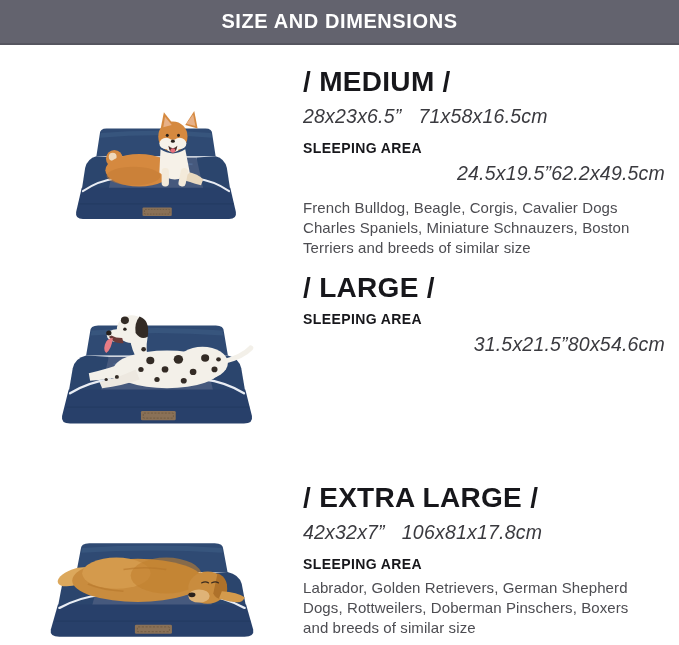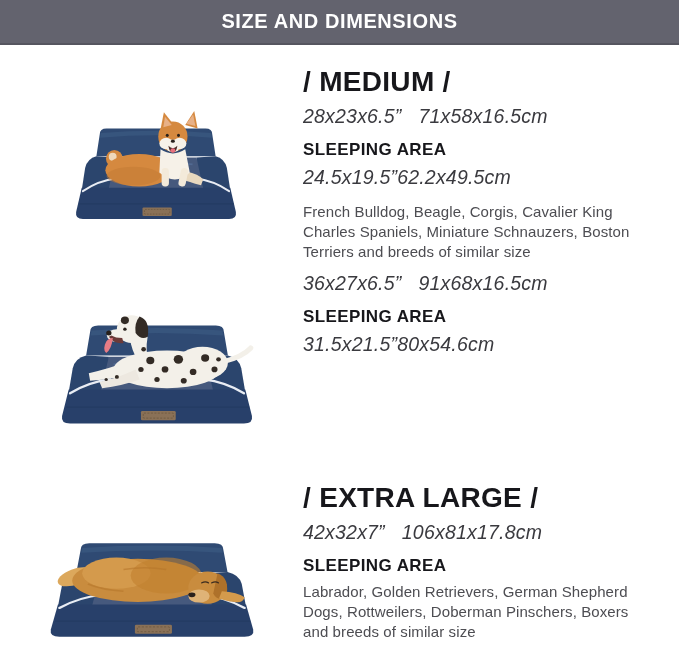--- a/index.html
+++ b/index.html
@@ -33,26 +33,26 @@
   .section-name{
     font-size:28px;font-weight:700;color:var(--heading-color);
     letter-spacing:.3px;margin-bottom:7px;
   }
   .dims{
     font-size:19.5px;font-style:italic;color:var(--dims-color);
     letter-spacing:.2px;margin-bottom:12px;
   }
   .dims .cm{margin-left:17px;}
   .sleep-label{
-    font-size:17px;font-weight:700;color:var(--heading-color);
+    font-size:14px;font-weight:700;color:var(--heading-color);
     letter-spacing:.4px;margin-bottom:6px;
   }
   .sleep-dims{
     font-size:19.5px;font-style:italic;color:var(--dims-color);
-    letter-spacing:.2px;margin-bottom:13px;
+    letter-spacing:.2px;margin-bottom:13px;text-align:right;
   }
   .breeds{
     font-size:15px;color:var(--breeds-color);line-height:1.32;
     width:355px;letter-spacing:.1px;
   }
 </style>
 </head>
 <body>
 
 <div class="page">
@@ -105,21 +105,21 @@
 
   <div class="textblock" style="top:66px">
     <div class="section-name">/ MEDIUM /</div>
     <div class="dims">
       <span>28x23x6.5”</span><span class="cm">71x58x16.5cm</span>
     </div>
     <div class="sleep-label">SLEEPING AREA</div>
     <div class="sleep-dims">
       <span>24.5x19.5”</span><span class="cm">62.2x49.5cm</span>
     </div>
-    <div class="breeds">French Bulldog, Beagle, Corgis, Cavalier King Charles Spaniels, Miniature Schnauzers, Boston Terriers and breeds of similar size</div>
+    <div class="breeds">French Bulldog, Beagle, Corgis, Cavalier Dogs Charles Spaniels, Miniature Schnauzers, Boston Terriers and breeds of similar size</div>
   </div>
 
   <svg class="illus" style="left:50px;top:299px" width="214" height="132" viewBox="0 0 320 210" preserveAspectRatio="none">
     <g>
       <path d="M60 52 Q60 42 72 42 L248 42 Q260 42 260 52 L266 90 L54 90 Z" fill="#2F4A73"></path>
       <path d="M62 50 Q160 42 258 50 L259 58 Q160 50 61 58 Z" fill="#3A577F" opacity=".8"></path>
       <path d="M54 90 Q38 94 34 110 L28 148 Q27 160 40 157 L92 144 L88 92 Z" fill="#2B456D"></path>
       <path d="M266 90 Q282 94 286 110 L292 148 Q293 160 280 157 L228 144 L232 92 Z" fill="#2B456D"></path>
       <path d="M88 92 L232 92 L244 146 L76 146 Z" fill="#46597D"></path>
       <path d="M95 104 Q160 96 225 104" stroke="#55709A" stroke-width="3" fill="none" opacity=".7"></path>
@@ -159,23 +159,21 @@
         <circle cx="136" cy="112" r="4"></circle>
           <circle cx="252" cy="96" r="3.5"></circle>
         <circle cx="100" cy="124" r="3"></circle>
           <circle cx="84" cy="128" r="2.5"></circle>
         <circle cx="140" cy="80" r="3.5"></circle>
       </g>
     </g>
   </svg>
 
   <div class="textblock" style="top:272px">
-    <div class="dims">
-      <span>36x27x6.5”</span><span class="cm">91x68x16.5cm</span>
-    </div>
+    <div class="section-name">/ LARGE /</div>
     <div class="sleep-label">SLEEPING AREA</div>
     <div class="sleep-dims">
       <span>31.5x21.5”</span><span class="cm">80x54.6cm</span>
     </div>
   </div>
 
   <svg class="illus" style="left:38px;top:518px" width="228" height="126" viewBox="0 0 320 210" preserveAspectRatio="none">
     <g>
       <path d="M60 52 Q60 42 72 42 L248 42 Q260 42 260 52 L266 90 L54 90 Z" fill="#2F4A73"></path>
       <path d="M62 50 Q160 42 258 50 L259 58 Q160 50 61 58 Z" fill="#3A577F" opacity=".8"></path>

